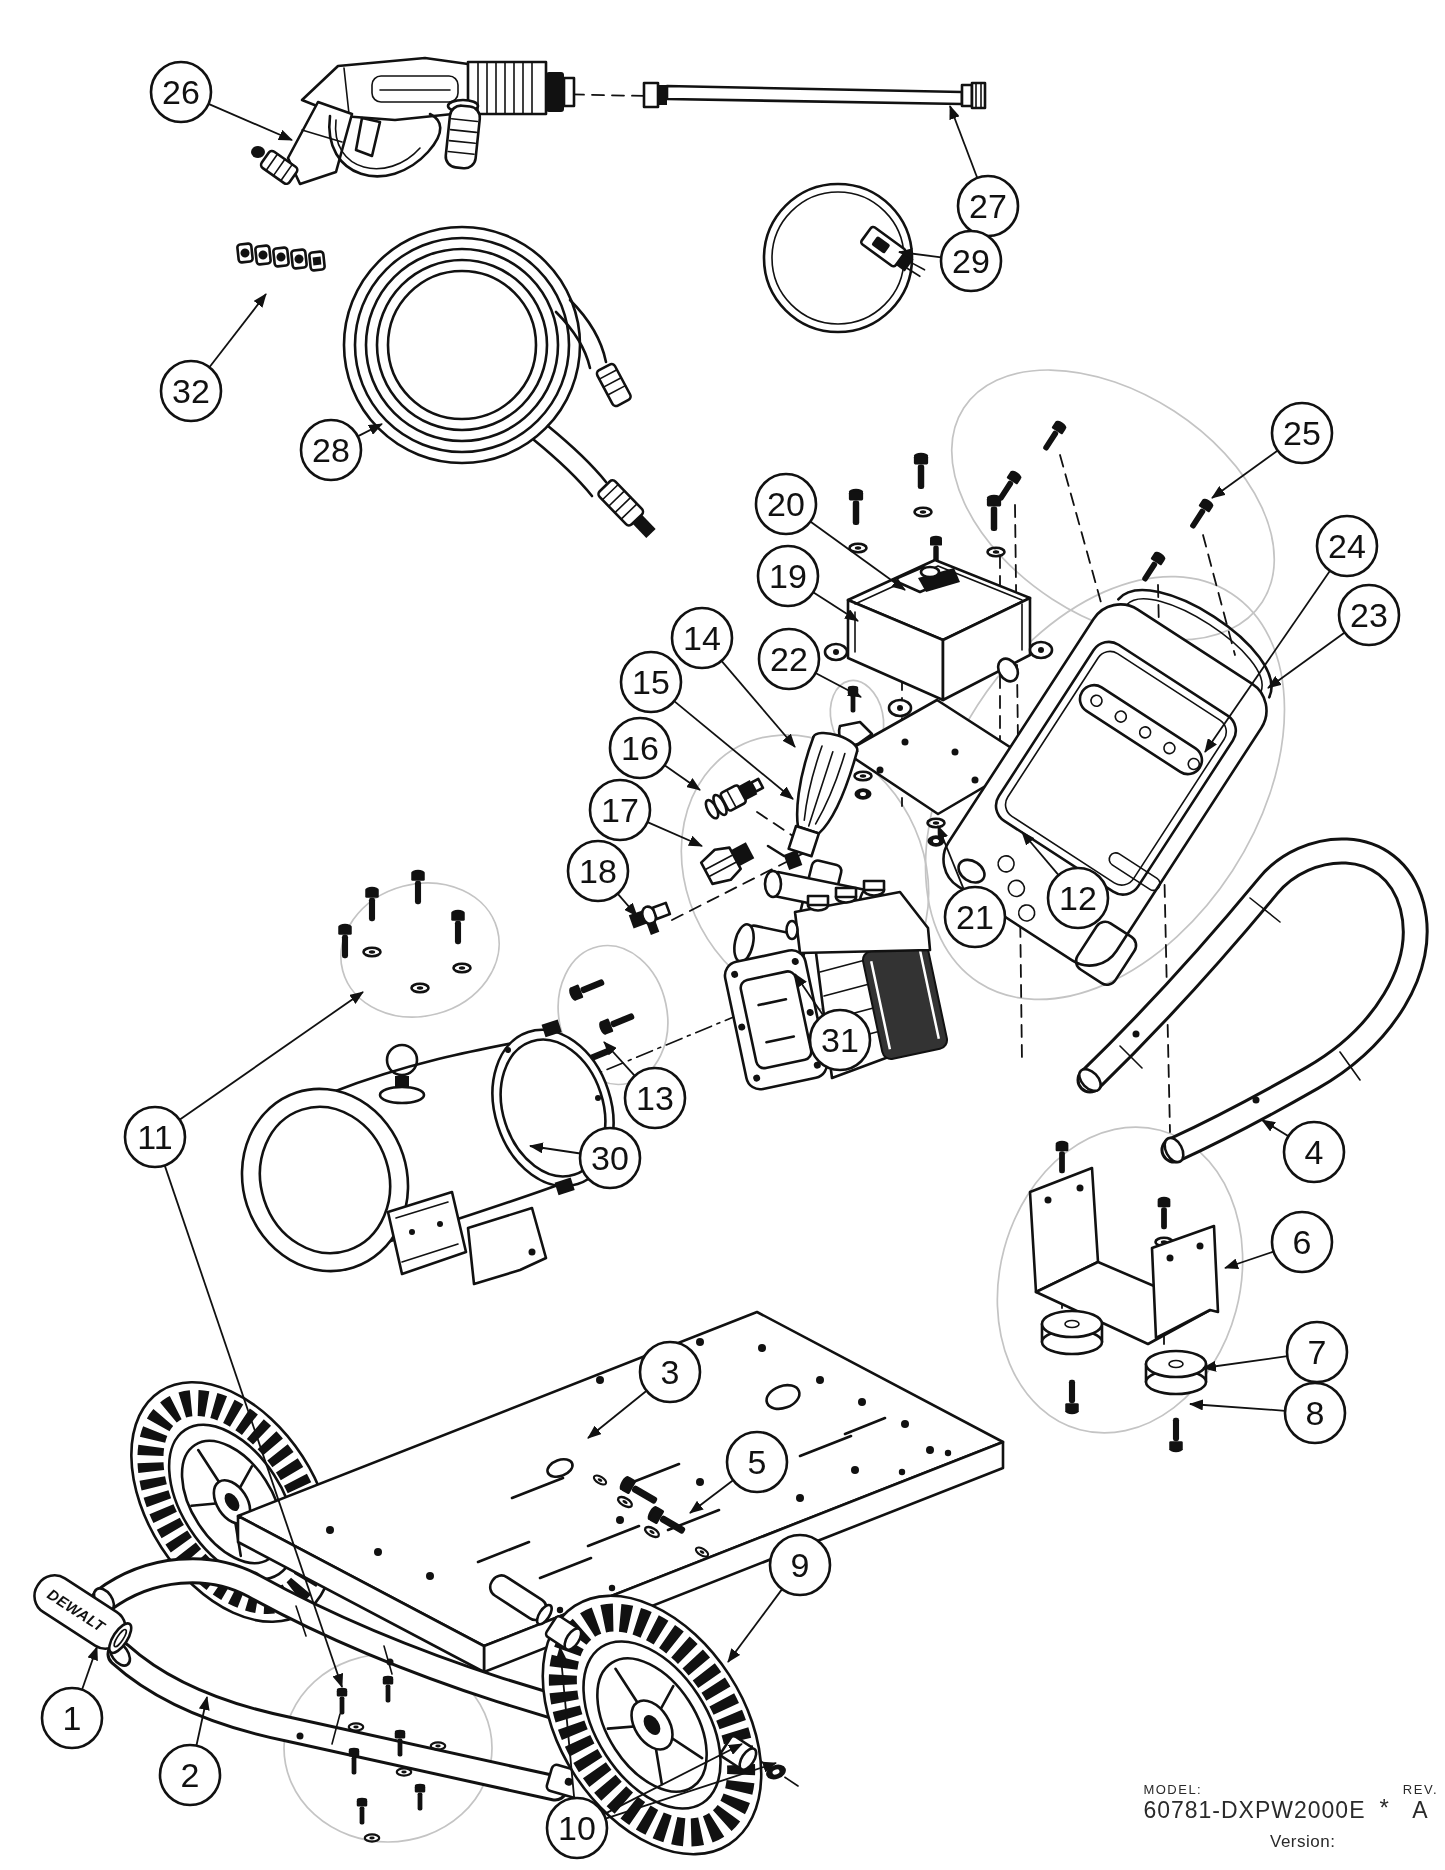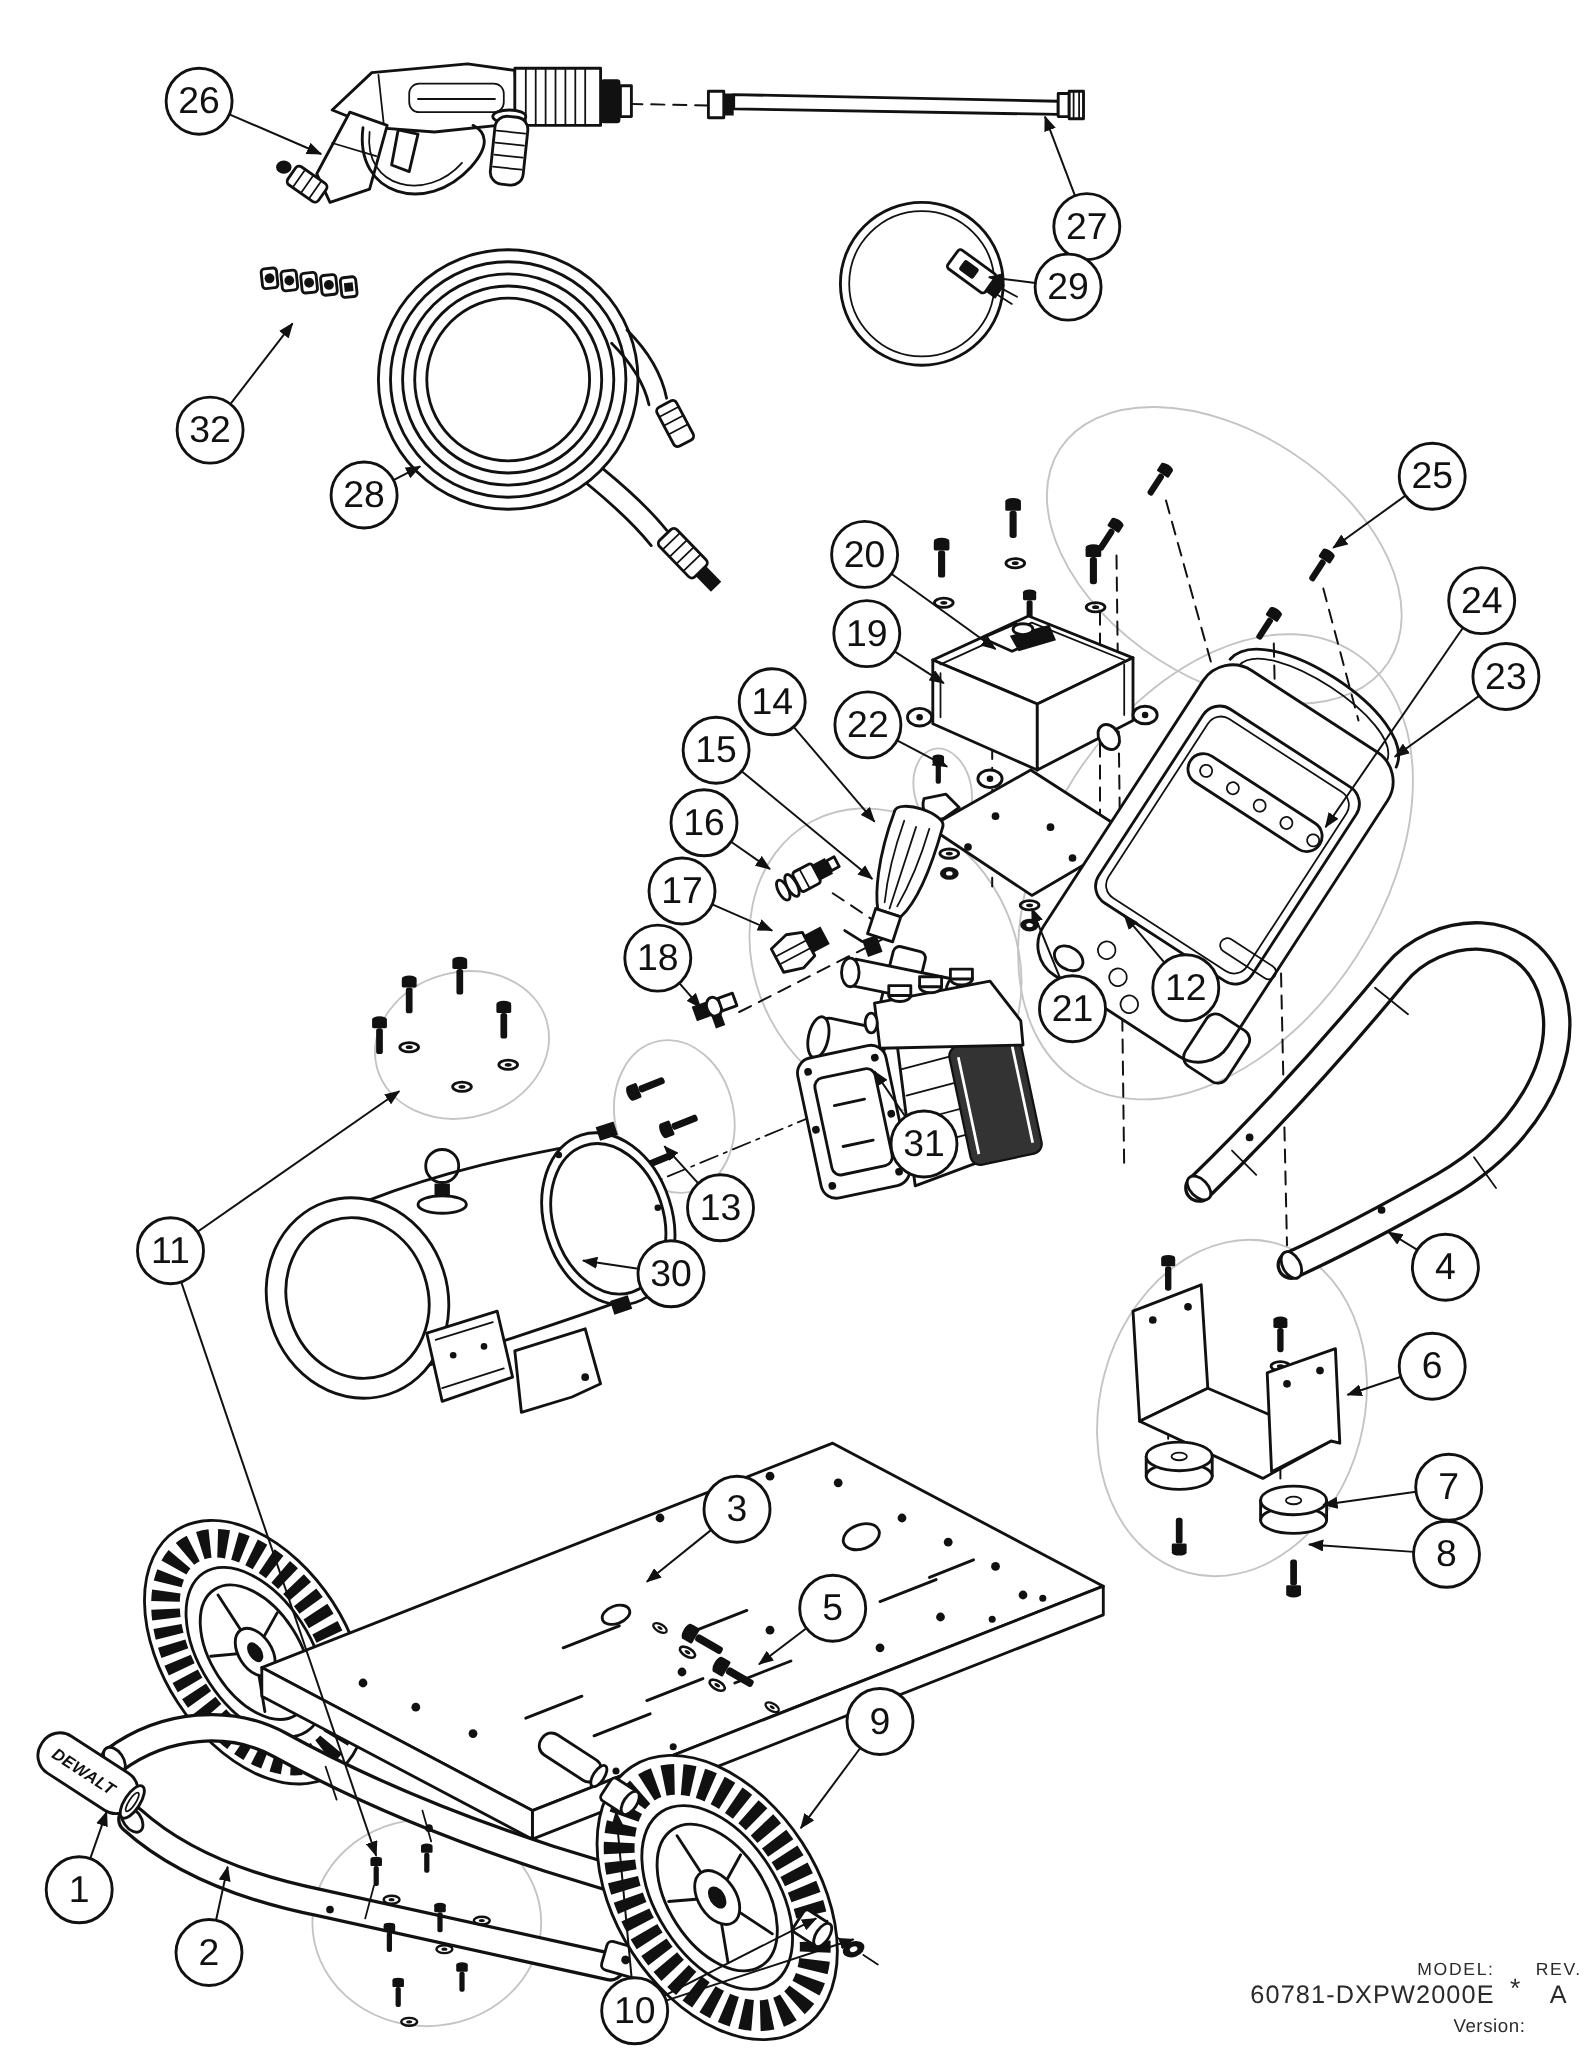--- a/index.html
+++ b/index.html
@@ -12,25 +12,25 @@
   .wf{fill:#fff;}
   .g{stroke:#c4c4c4;fill:none;stroke-width:1.7;}
   .dash{stroke-dasharray:12 8;stroke-width:1.8;}
   .dashdot{stroke-dasharray:17 6 3 6;stroke-width:1.6;}
   .thin{stroke-width:1.6;}
   .tubeO{stroke:#111;stroke-width:27;fill:none;stroke-linecap:round;}
   .tubeI{stroke:#fff;stroke-width:21;fill:none;stroke-linecap:round;}
   
   .tb{position:absolute;left:1058px;top:1782px;width:380px;display:flex;align-items:flex-start;
       justify-content:flex-end;gap:14px;color:#2a2a2a;}
-  .tb-cap{font-size:16px;letter-spacing:1.5px;text-align:right;color:#2a2a2a;}
+  .tb-cap{font-size:13px;letter-spacing:1.5px;text-align:left;color:#2a2a2a;}
   .tb-val{font-size:23px;letter-spacing:1px;white-space:nowrap;}
   .tb-ast{font-size:24px;margin-top:12px;}
   .tb-rev .tb-val{text-align:center;}
-  .tb-version{position:absolute;left:1270px;top:1832px;width:168px;text-align:center;
+  .tb-version{position:absolute;left:1270px;top:1832px;width:168px;text-align:left;
       font-size:17px;letter-spacing:.5px;color:#2a2a2a;}
 </style>
 </head>
 <body>
 
 <div class="page">
 
 <svg width="1445" height="1870" viewBox="0 0 1445 1870" xmlns="http://www.w3.org/2000/svg">
 <defs>
   <marker id="arr" markerWidth="15" markerHeight="11" refX="13" refY="5.5" orient="auto" markerUnits="userSpaceOnUse">

